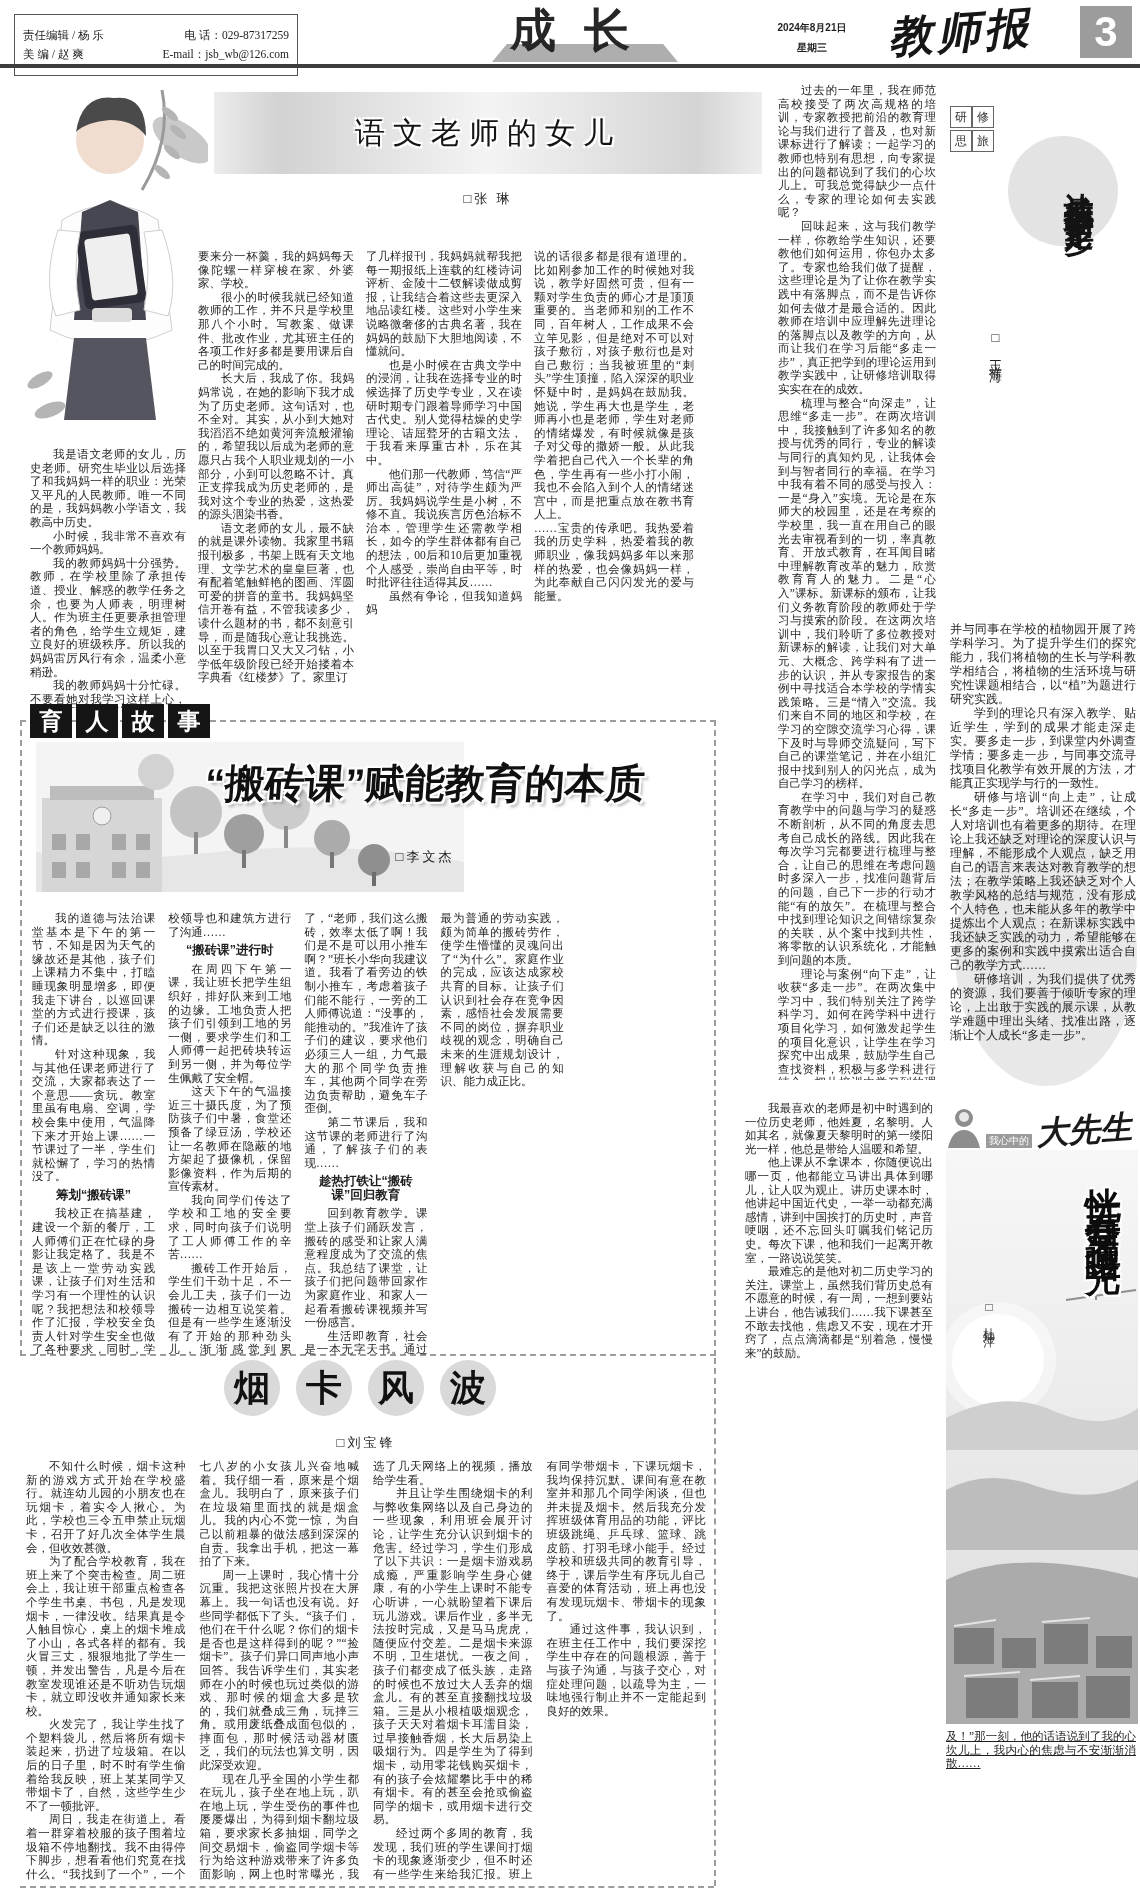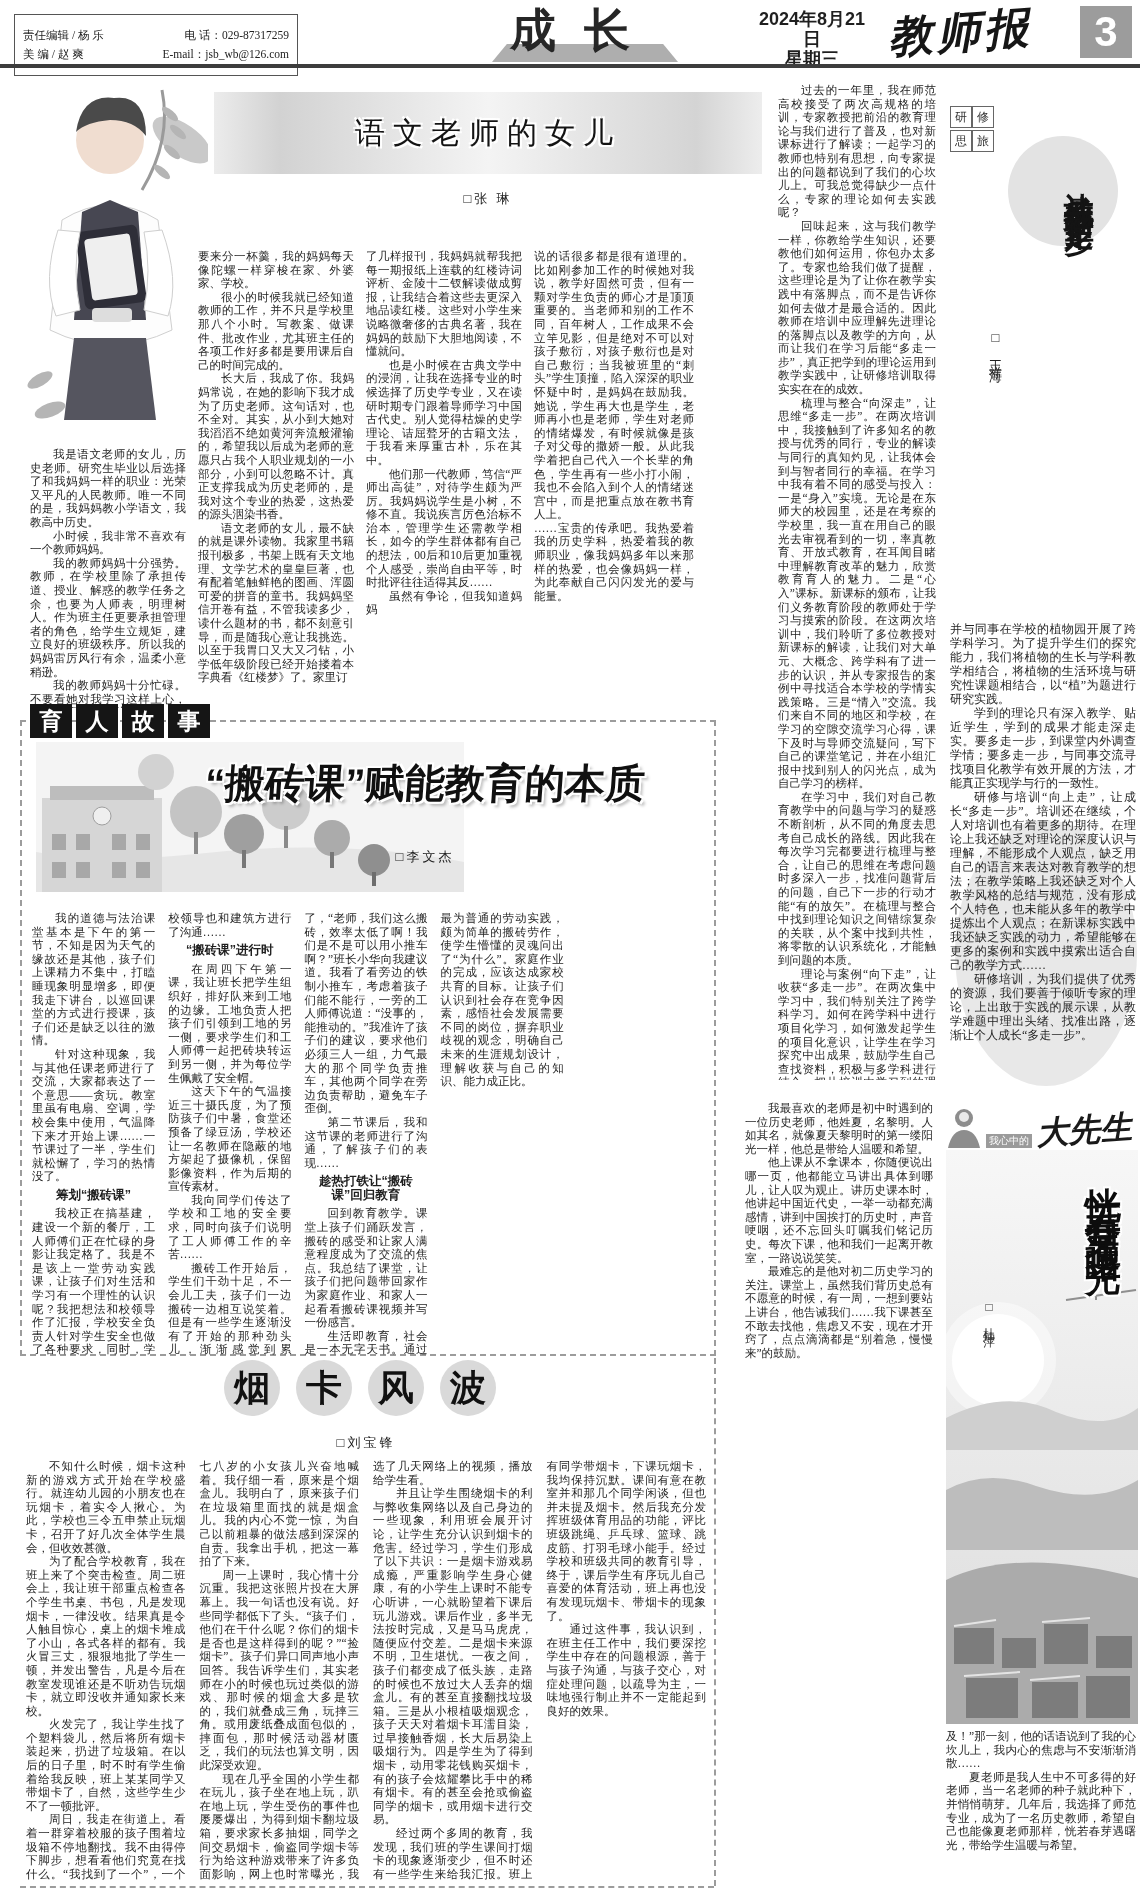--- a/index.html
+++ b/index.html
@@ -9,22 +9,22 @@
   
   .hdr-box{left:14px;top:14px;width:266px;height:44px;border:1px solid #555;
            padding:8px 8px;display:flex;flex-direction:column;justify-content:center;
            font-size:11.5px;line-height:19px;color:#222;}
   .hdr-box .row{display:flex;justify-content:space-between;white-space:nowrap;}
   .hdr-swoosh{left:492px;top:44px;width:186px;height:18px;background:#aeaeae;
               clip-path:polygon(8% 0,92% 0,100% 100%,0 100%);}
   .hdr-section{left:420px;top:0px;width:300px;text-align:center;
                font-family:"DejaVu Serif",serif;font-weight:bold;font-size:46px;line-height:60px;
                letter-spacing:28px;text-indent:28px;color:#262626;z-index:2;}
-  .hdr-date{left:756px;top:9px;width:112px;text-align:center;
-            font-family:"Liberation Sans",sans-serif;font-weight:bold;font-size:18px;line-height:20px;}
+  .hdr-date{left:756px;top:18px;width:112px;text-align:center;
+            font-family:"Liberation Sans",sans-serif;font-weight:bold;font-size:10px;line-height:20px;}
   .hdr-paper{left:888px;top:0px;width:180px;font-family:"DejaVu Serif",serif;
              font-style:italic;font-weight:bold;font-size:44px;line-height:62px;
              letter-spacing:4px;transform:rotate(-4deg);color:#161616;}
   .hdr-page{left:1080px;top:6px;width:52px;height:52px;background:#9c9c9c;color:#fff;
             font-family:"Liberation Sans",sans-serif;font-weight:bold;font-size:42px;
             line-height:52px;text-align:center;}
   .hdr-rule{left:0;top:64px;width:1140px;height:4px;background:#3d3d3d;}
   
   .coltext{font-size:11.5px;line-height:13.6px;text-align:justify;color:#1f1f1f;overflow:hidden;}
   .coltext p{margin:0;text-indent:2em;}
@@ -87,21 +87,21 @@
   .dx-name{font-family:"DejaVu Serif",serif;font-weight:bold;font-style:italic;
            font-size:32px;line-height:36px;color:#1a1a1a;transform:rotate(-4deg);}
   .dx-c1{left:745px;top:1102px;width:188px;height:788px;}
   .dx-illu{left:946px;top:1150px;width:192px;height:574px;overflow:hidden;}
   .dx-vtitle{position:absolute;right:10px;top:8px;writing-mode:vertical-rl;
      font-family:"DejaVu Serif",serif;font-weight:bold;font-size:36px;letter-spacing:12px;
      color:#0d0d0d;transform:skewY(-2deg);
      text-shadow:2px 2px 0 #fff,-2px -2px 0 #fff,2px -2px 0 #fff,-2px 2px 0 #fff;}
   .dx-vbyline{position:absolute;left:34px;top:150px;writing-mode:vertical-rl;
      font-size:12px;letter-spacing:4px;color:#333;}
-  .dx-c2{left:946px;top:1730px;width:190px;height:158px;}
+  .dx-c2{left:946px;top:1730px;width:190px;height:158px;text-decoration:underline;}
 </style>
 </head>
 <body>
 
 <div class="page">
 
   <div class="abs hdr-box">
     <div class="row">
       <span>责任编辑 / 杨  乐</span>
       <span>电  话：029-87317259</span>
@@ -317,16 +317,15 @@
           <path d="M18 526 L74 522"></path>
           <path d="M84 530 L134 526"></path>
       </g>
       <path d="M120 150 L190 140 M150 132 L150 150" stroke="#8f8f8f" stroke-width="2" fill="none"></path>
     </svg>
     <div class="dx-vtitle">恍若春芽遇曙光</div>
     <div class="dx-vbyline">□杜坤萍</div>
   </div>
   <div class="abs coltext dx-c2">
       <p class="c">及！”那一刻，他的话语说到了我的心坎儿上，我内心的焦虑与不安渐渐消散……</p>
-      <p class="p">夏老师是我人生中不可多得的好老师，当一名老师的种子就此种下，并悄悄萌芽。几年后，我选择了师范专业，成为了一名历史教师，希望自己也能像夏老师那样，恍若春芽遇曙光，带给学生温暖与希望。</p>
     </div>
 
 </div>
 
 </body></html>

